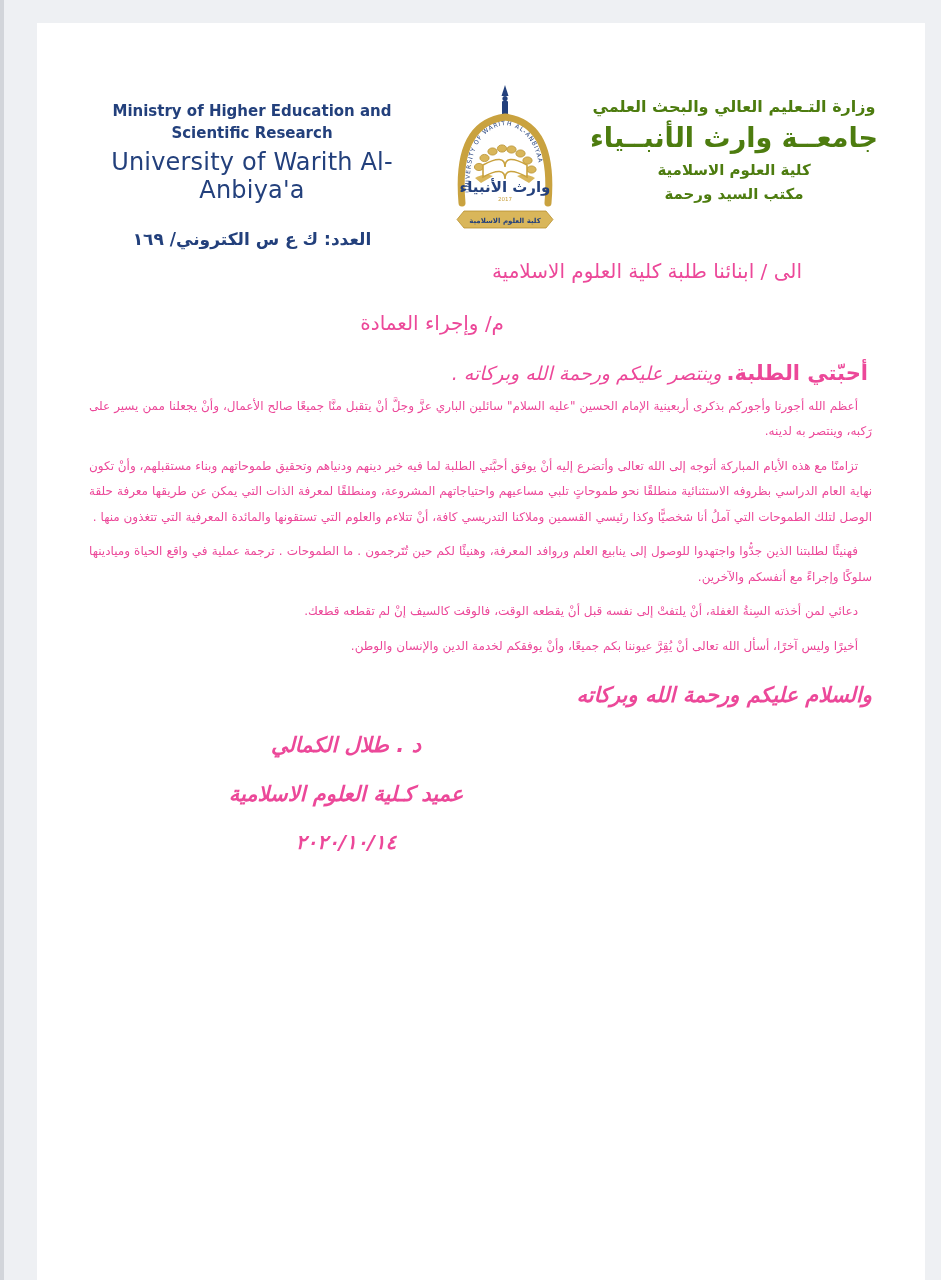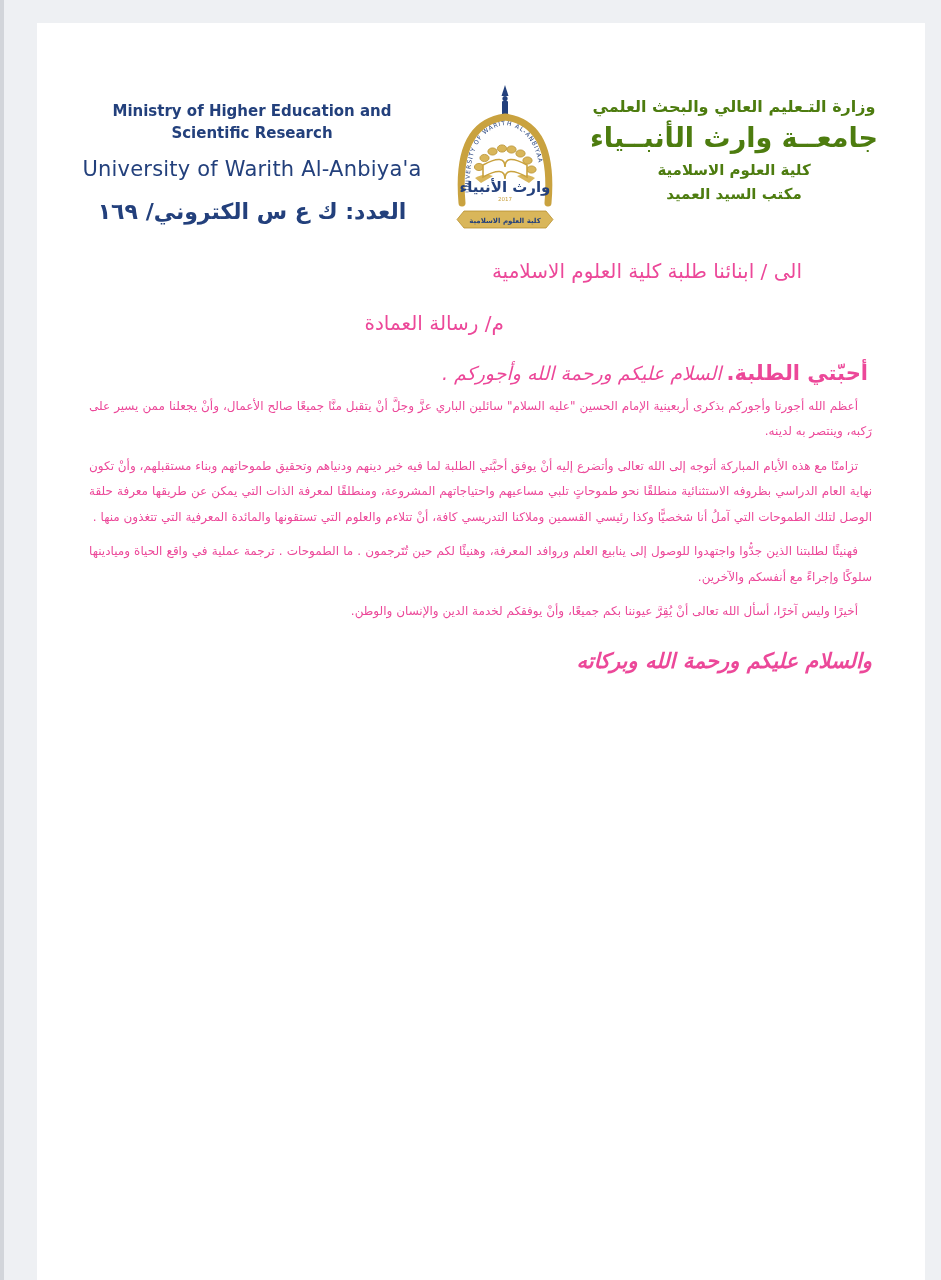--- a/index.html
+++ b/index.html
@@ -5,22 +5,22 @@
   * { margin:0; padding:0; box-sizing:border-box; }
   body { font-family:"DejaVu Sans", sans-serif; }
   .canvas { position:relative; width:941px; height:1280px; background:#eef0f3; overflow:hidden;padding-left:15px; }
   .edge-strip { position:absolute; left:0; top:0; width:4px; height:100%; background:#d2d5da; }
   .page { position:absolute; left:37px; top:23px; width:888px; height:1257px; background:#ffffff; }
 
   
   .header { position:relative; height:222px; }
   .h-left { position:absolute; left:30px; top:78px; width:370px; text-align:center; color:#23407c; }
   .h-left .en-small { font-size:15px; font-weight:600; line-height:1.45; }
-  .h-left .en-big { font-size:21px; font-weight:500; margin-top:12px; letter-spacing:.2px; }
-  .h-left .ar-line { direction:rtl; font-size:22px; font-weight:600; margin-top:18px; }
+  .h-left .en-big { font-size:24px; font-weight:500; margin-top:3px; letter-spacing:.2px; }
+  .h-left .ar-line { direction:rtl; font-size:17px; font-weight:600; margin-top:25px; }
 
   .h-logo { position:absolute; left:408px; top:60px; width:120px; height:152px; }
 
   .h-right { position:absolute; right:26px; top:74px; width:330px; text-align:center; color:#4d7c0f; direction:rtl; }
   .h-right .r1 { font-size:16px; font-weight:700; }
   .h-right .r2 { font-size:27px; font-weight:700; margin-top:6px; letter-spacing:1px; }
   .h-right .r3 { font-size:15px; font-weight:700; margin-top:8px; }
   .h-right .r4 { font-size:15px; font-weight:700; margin-top:6px; }
 
   
@@ -92,36 +92,42 @@
 
           <polygon points="19,128 101,128 108,136.5 101,145 19,145 12,136.5" fill="#d9b65a" stroke="#b8912f" stroke-width="0.8"></polygon>
           <text x="60" y="139.5" text-anchor="middle" font-size="7" font-weight="bold" fill="#23407c">كلية العلوم الاسلامية</text>
         </svg>
       </div>
 
       <div class="h-right">
         <div class="r1">وزارة التـعليم العالي والبحث العلمي</div>
         <div class="r2">جامعــة وارث الأنبــياء</div>
         <div class="r3">كلية العلوم الاسلامية</div>
-        <div class="r4">مكتب السيد العميد</div>
+        <div class="r4">مكتب السيد ورحمة</div>
       </div>
     </div>
 
     <div class="letter">
       <div class="to-line">الى / ابنائنا طلبة كلية العلوم الاسلامية</div>
-      <div class="subject-line">م/ رسالة العمادة</div>
+      <div class="subject-line">م/ وإجراء العمادة</div>
 
       <div class="salutation">
         <span class="bold">أحبّتي الطلبة.</span>
-        <span class="script"> السلام عليكم ورحمة الله وأجوركم .</span>
+        <span class="script"> وينتصر عليكم ورحمة الله وبركاته .</span>
       </div>
 
       <p class="para">أعظم الله أجورنا وأجوركم بذكرى أربعينية الإمام الحسين "عليه السلام" سائلين الباري عزَّ وجلَّ أنْ يتقبل منَّا جميعًا صالح الأعمال، وأنْ يجعلنا ممن يسير على رَكبه، وينتصر به لدينه.</p>
       <p class="para">تزامنًا مع هذه الأيام المباركة أتوجه إلى الله تعالى وأتضرع إليه أنْ يوفق أحبَّتي الطلبة لما فيه خير دينهم ودنياهم وتحقيق طموحاتهم وبناء مستقبلهم، وأنْ تكون نهاية  العام الدراسي بظروفه الاستثنائية منطلقًا نحو طموحاتٍ تلبي مساعيهم واحتياجاتهم المشروعة، ومنطلقًا لمعرفة الذات التي يمكن عن  طريقها معرفة حلقة الوصل لتلك الطموحات التي آملُ أنا شخصيًّا وكذا رئيسي القسمين وملاكنا التدريسي كافة، أنْ تتلاءم والعلوم التي تستقونها والمائدة المعرفية التي تتغذون منها .</p>
       <p class="para">فهنيئًا لطلبتنا الذين جدُّوا واجتهدوا للوصول إلى ينابيع العلم وروافد المعرفة، وهنيئًا  لكم حين تُتَرجمون . ما الطموحات . ترجمة عملية في واقع الحياة وميادينها سلوكًا وإجراءً مع أنفسكم والآخرين.</p>
+      <p class="para">دعائي لمن أخذته السِنةُ الغفلة، أنْ يلتفتْ إلى نفسه قبل أنْ يقطعه الوقت، فالوقت كالسيف إنْ لم تقطعه قطعك.</p>
       <p class="para">أخيرًا وليس آخرًا، أسأل الله تعالى أنْ يُقِرَّ عيوننا بكم جميعًا، وأنْ يوفقكم  لخدمة الدين والإنسان والوطن.</p>
 
       <div class="closing">والسلام عليكم ورحمة الله وبركاته</div>
 
+      <div class="signature">
+        <div class="sig-name">د . طلال الكمالي</div>
+        <div class="sig-title">عميد كـلية العلوم الاسلامية</div>
+        <div class="sig-date">٢٠٢٠/١٠/١٤</div>
+      </div>
     </div>
 
   </div>
 </div>
 
 </body></html>

